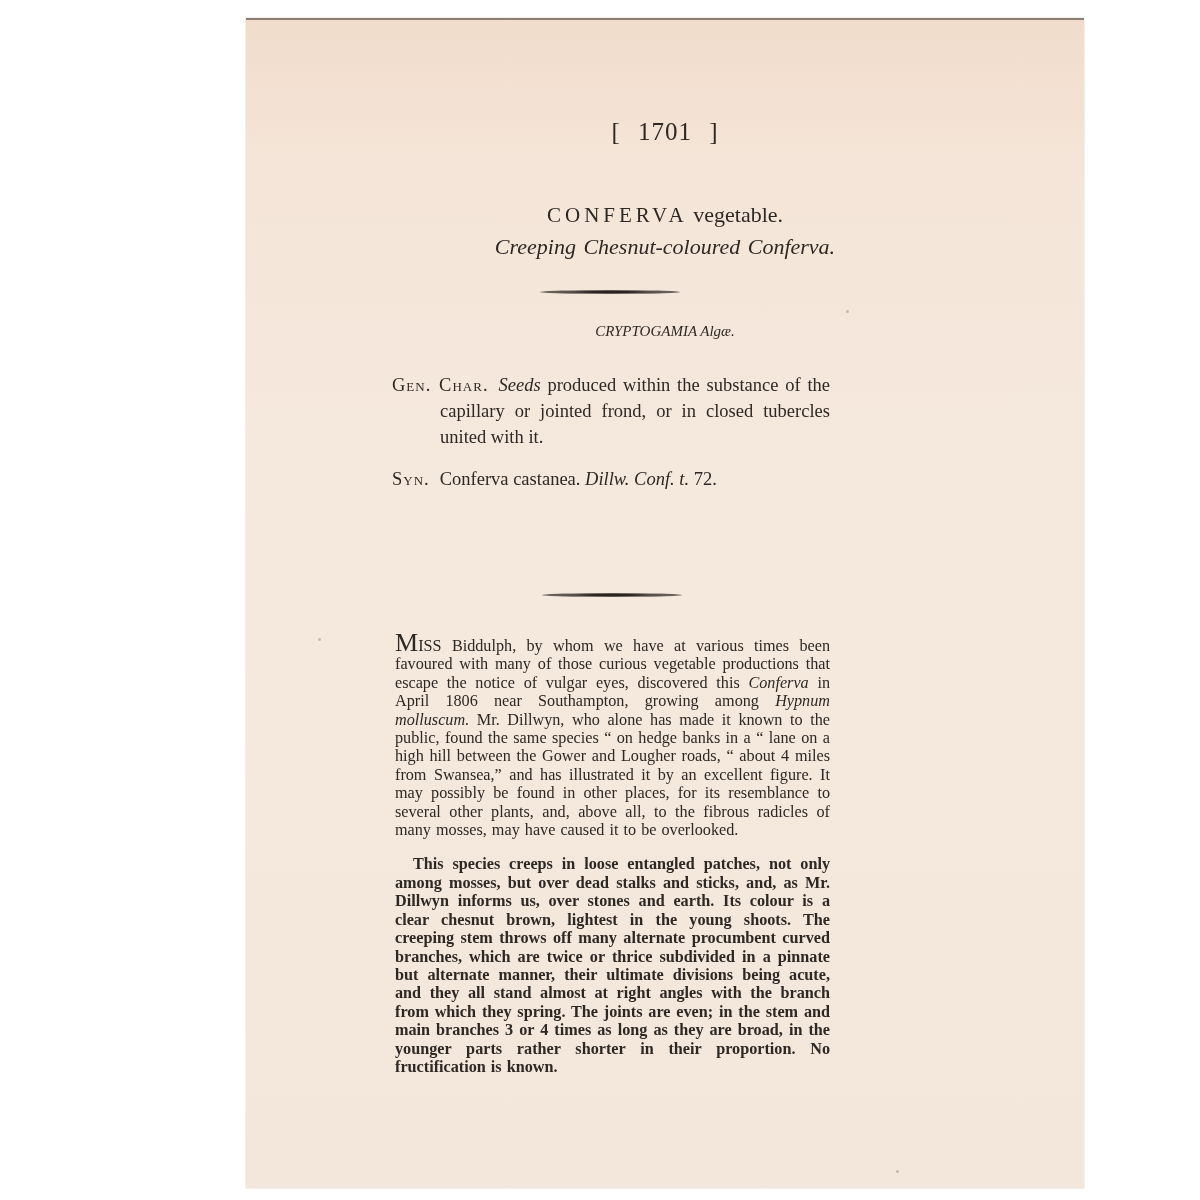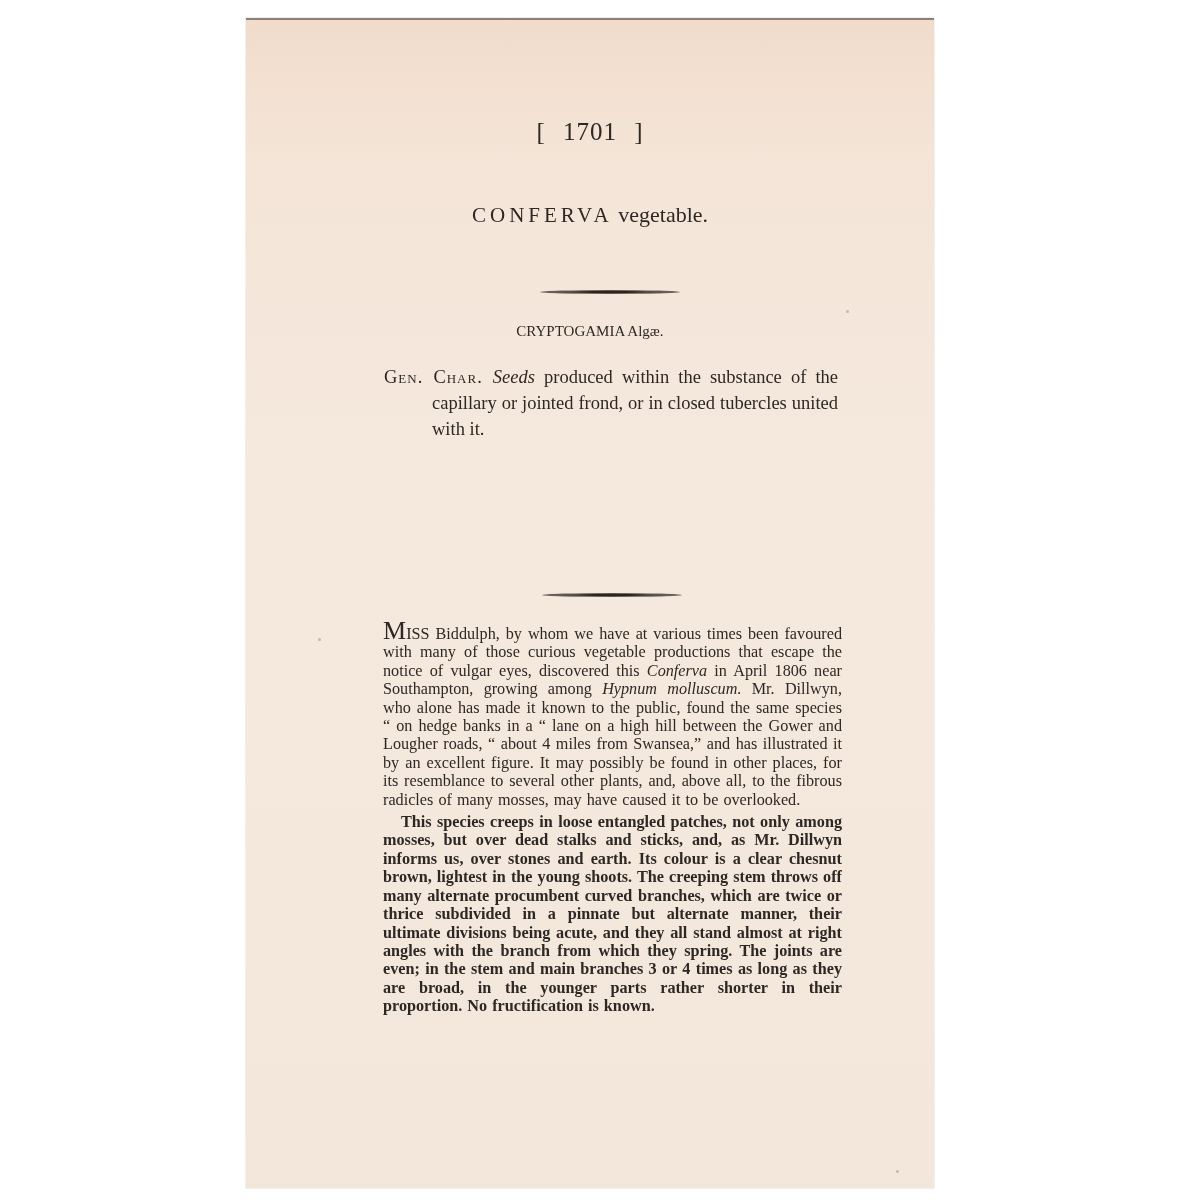--- a/index.html
+++ b/index.html
@@ -2,21 +2,21 @@
 <html><head>
   <meta charset="utf-8">
   <style>
     html, body { margin:0; padding:0; }
     body {
       width:1200px; height:1200px; background:#ffffff; position:relative; overflow:hidden;
       font-family: "Liberation Serif", "DejaVu Serif", serif;
       color:#2e2824;
     }
     .page {
-      position:absolute; left:246px; top:18px; width:688px; height:1168px;
+      position:absolute; left:246px; top:18px; width:838px; height:1168px;
       background: linear-gradient(180deg,#f1dccb 0%, #f4e5d8 12%, #f5e9de 50%, #f3e6da 100%);
       box-shadow: 0 0 1px rgba(90,70,55,.5);
       border-top:2px solid #8d7f76;
     }
     .pageno {
       position:absolute; left:0; right:0; top:98px; text-align:center;
       font-size:25px; letter-spacing:1px; word-spacing:10px;
     }
     .title {
       position:absolute; left:0; right:0; top:182px; text-align:center; font-size:22px;
@@ -27,53 +27,57 @@
       font-style:italic; font-size:22px; word-spacing:2px;
     }
     .rule {
       position:absolute; height:4px;
       background: radial-gradient(ellipse at center, #2b2420 0%, #2b2420 25%, rgba(43,36,32,.8) 40%, rgba(43,36,32,0.5) 100%);
       border-radius:50%;
     }
     .rule.r1 { left:294px; top:270px; width:140px; }
     .rule.r2 { left:296px; top:573px; width:140px; }
     .classline {
-      position:absolute; left:0; right:0; top:303px; text-align:center; font-size:15px;
+      position:absolute; left:0; right:0; top:303px; text-align:center; font-style:italic; font-size:15px;
     }
     .chars { position:absolute; left:130px; width:470px; top:336px; font-size:18.5px; line-height:26px; }
-    .char-entry { text-indent:-48px; padding-left:48px; margin:8px; text-align:justify; }
+    .char-entry { text-indent:-48px; padding-left:48px; margin:16px; text-align:justify; }
     .sc { font-variant:small-caps; letter-spacing:1px; margin-right:10px; }
     .it { font-style:italic; }
     .body {
       position:absolute; left:133px; width:467px; top:598px;
       font-size:16.2px; line-height:18.4px; text-align:justify; word-spacing:1px;
     }
-    .body p { margin:4px; }
+    .body p { margin:16px; }
     .body p + p { text-indent:18px;font-weight:bold; }
     .dropcap { font-size:26px; line-height:18px; }
     .speck { position:absolute; width:3px; height:3px; border-radius:50%; background:#9c8a7d; opacity:.5; }
   </style>
 </head>
 <body>
 
 <div class="page">
   <div class="pageno">[ 1701 ]</div>
 
   <div class="title">
     <span class="genus">CONFERVA</span>
     <span>vegetable.</span>
   </div>
+  <div class="subtitle">Creeping Chesnut-coloured Conferva.</div>
 
   <div class="rule r1"></div>
 
   <div class="classline">CRYPTOGAMIA Algæ.</div>
 
   <div class="chars">
     <p class="char-entry">
       <span class="sc">Gen. Char.</span><span class="it">Seeds</span><span> produced within the substance of the capillary or jointed frond, or in closed tubercles united with it.</span>
+    </p>
+    <p class="char-entry">
+      <span class="sc">Syn.</span><span>Conferva castanea. </span><span class="it">Dillw. Conf. t.</span><span> 72.</span>
     </p>
   </div>
 
   <div class="rule r2"></div>
 
   <div class="body">
     <p><span class="dropcap">M</span><span>ISS</span><span> Biddulph, by whom we have at various times been favoured with many of those curious vegetable productions that escape the notice of vulgar eyes, discovered this </span><span class="it">Conferva</span><span> in April 1806 near Southampton, growing among </span><span class="it">Hypnum molluscum.</span><span> Mr. Dillwyn, who alone has made it known to the public, found the same species “ on hedge banks in a “ lane on a high hill between the Gower and Lougher roads, “ about 4 miles from Swansea,” and has illustrated it by an excellent figure. It may possibly be found in other places, for its resemblance to several other plants, and, above all, to the fibrous radicles of many mosses, may have caused it to be overlooked.</span></p>
     <p>This species creeps in loose entangled patches, not only among mosses, but over dead stalks and sticks, and, as Mr. Dillwyn informs us, over stones and earth. Its colour is a clear chesnut brown, lightest in the young shoots. The creeping stem throws off many alternate procumbent curved branches, which are twice or thrice subdivided in a pinnate but alternate manner, their ultimate divisions being acute, and they all stand almost at right angles with the branch from which they spring. The joints are even; in the stem and main branches 3 or 4 times as long as they are broad, in the younger parts rather shorter in their proportion. No fructification is known.</p>
   </div>
 

